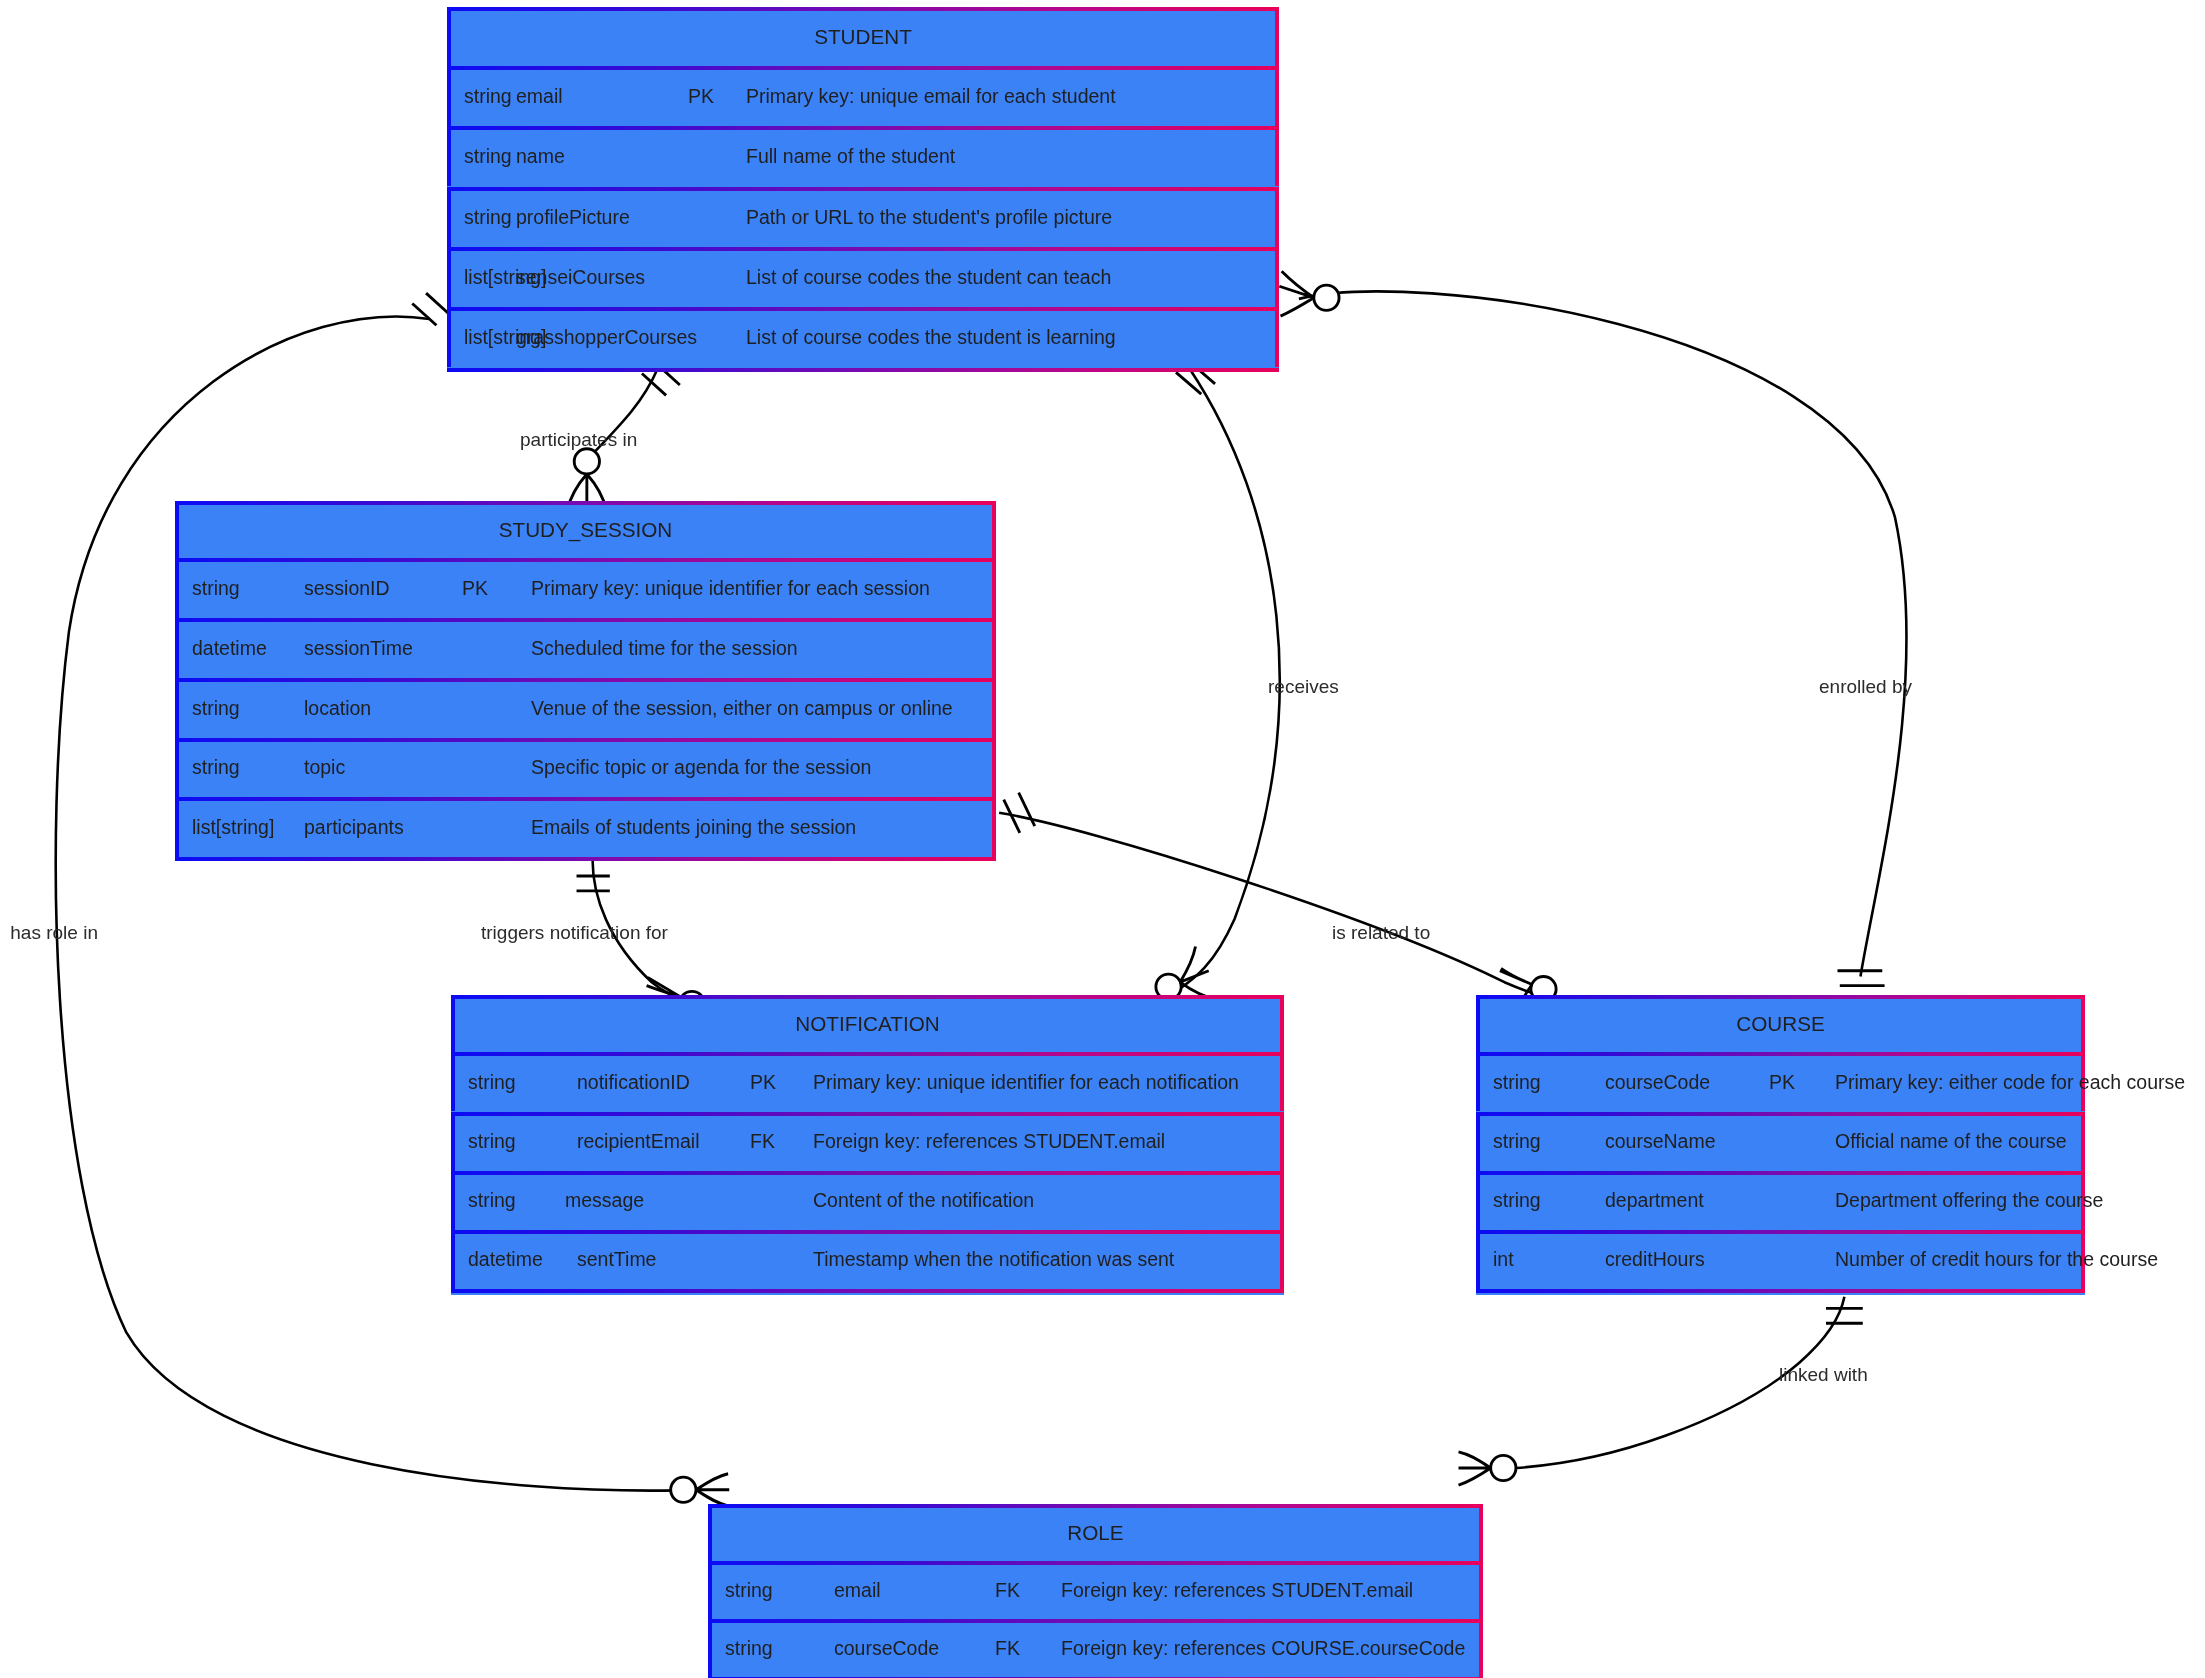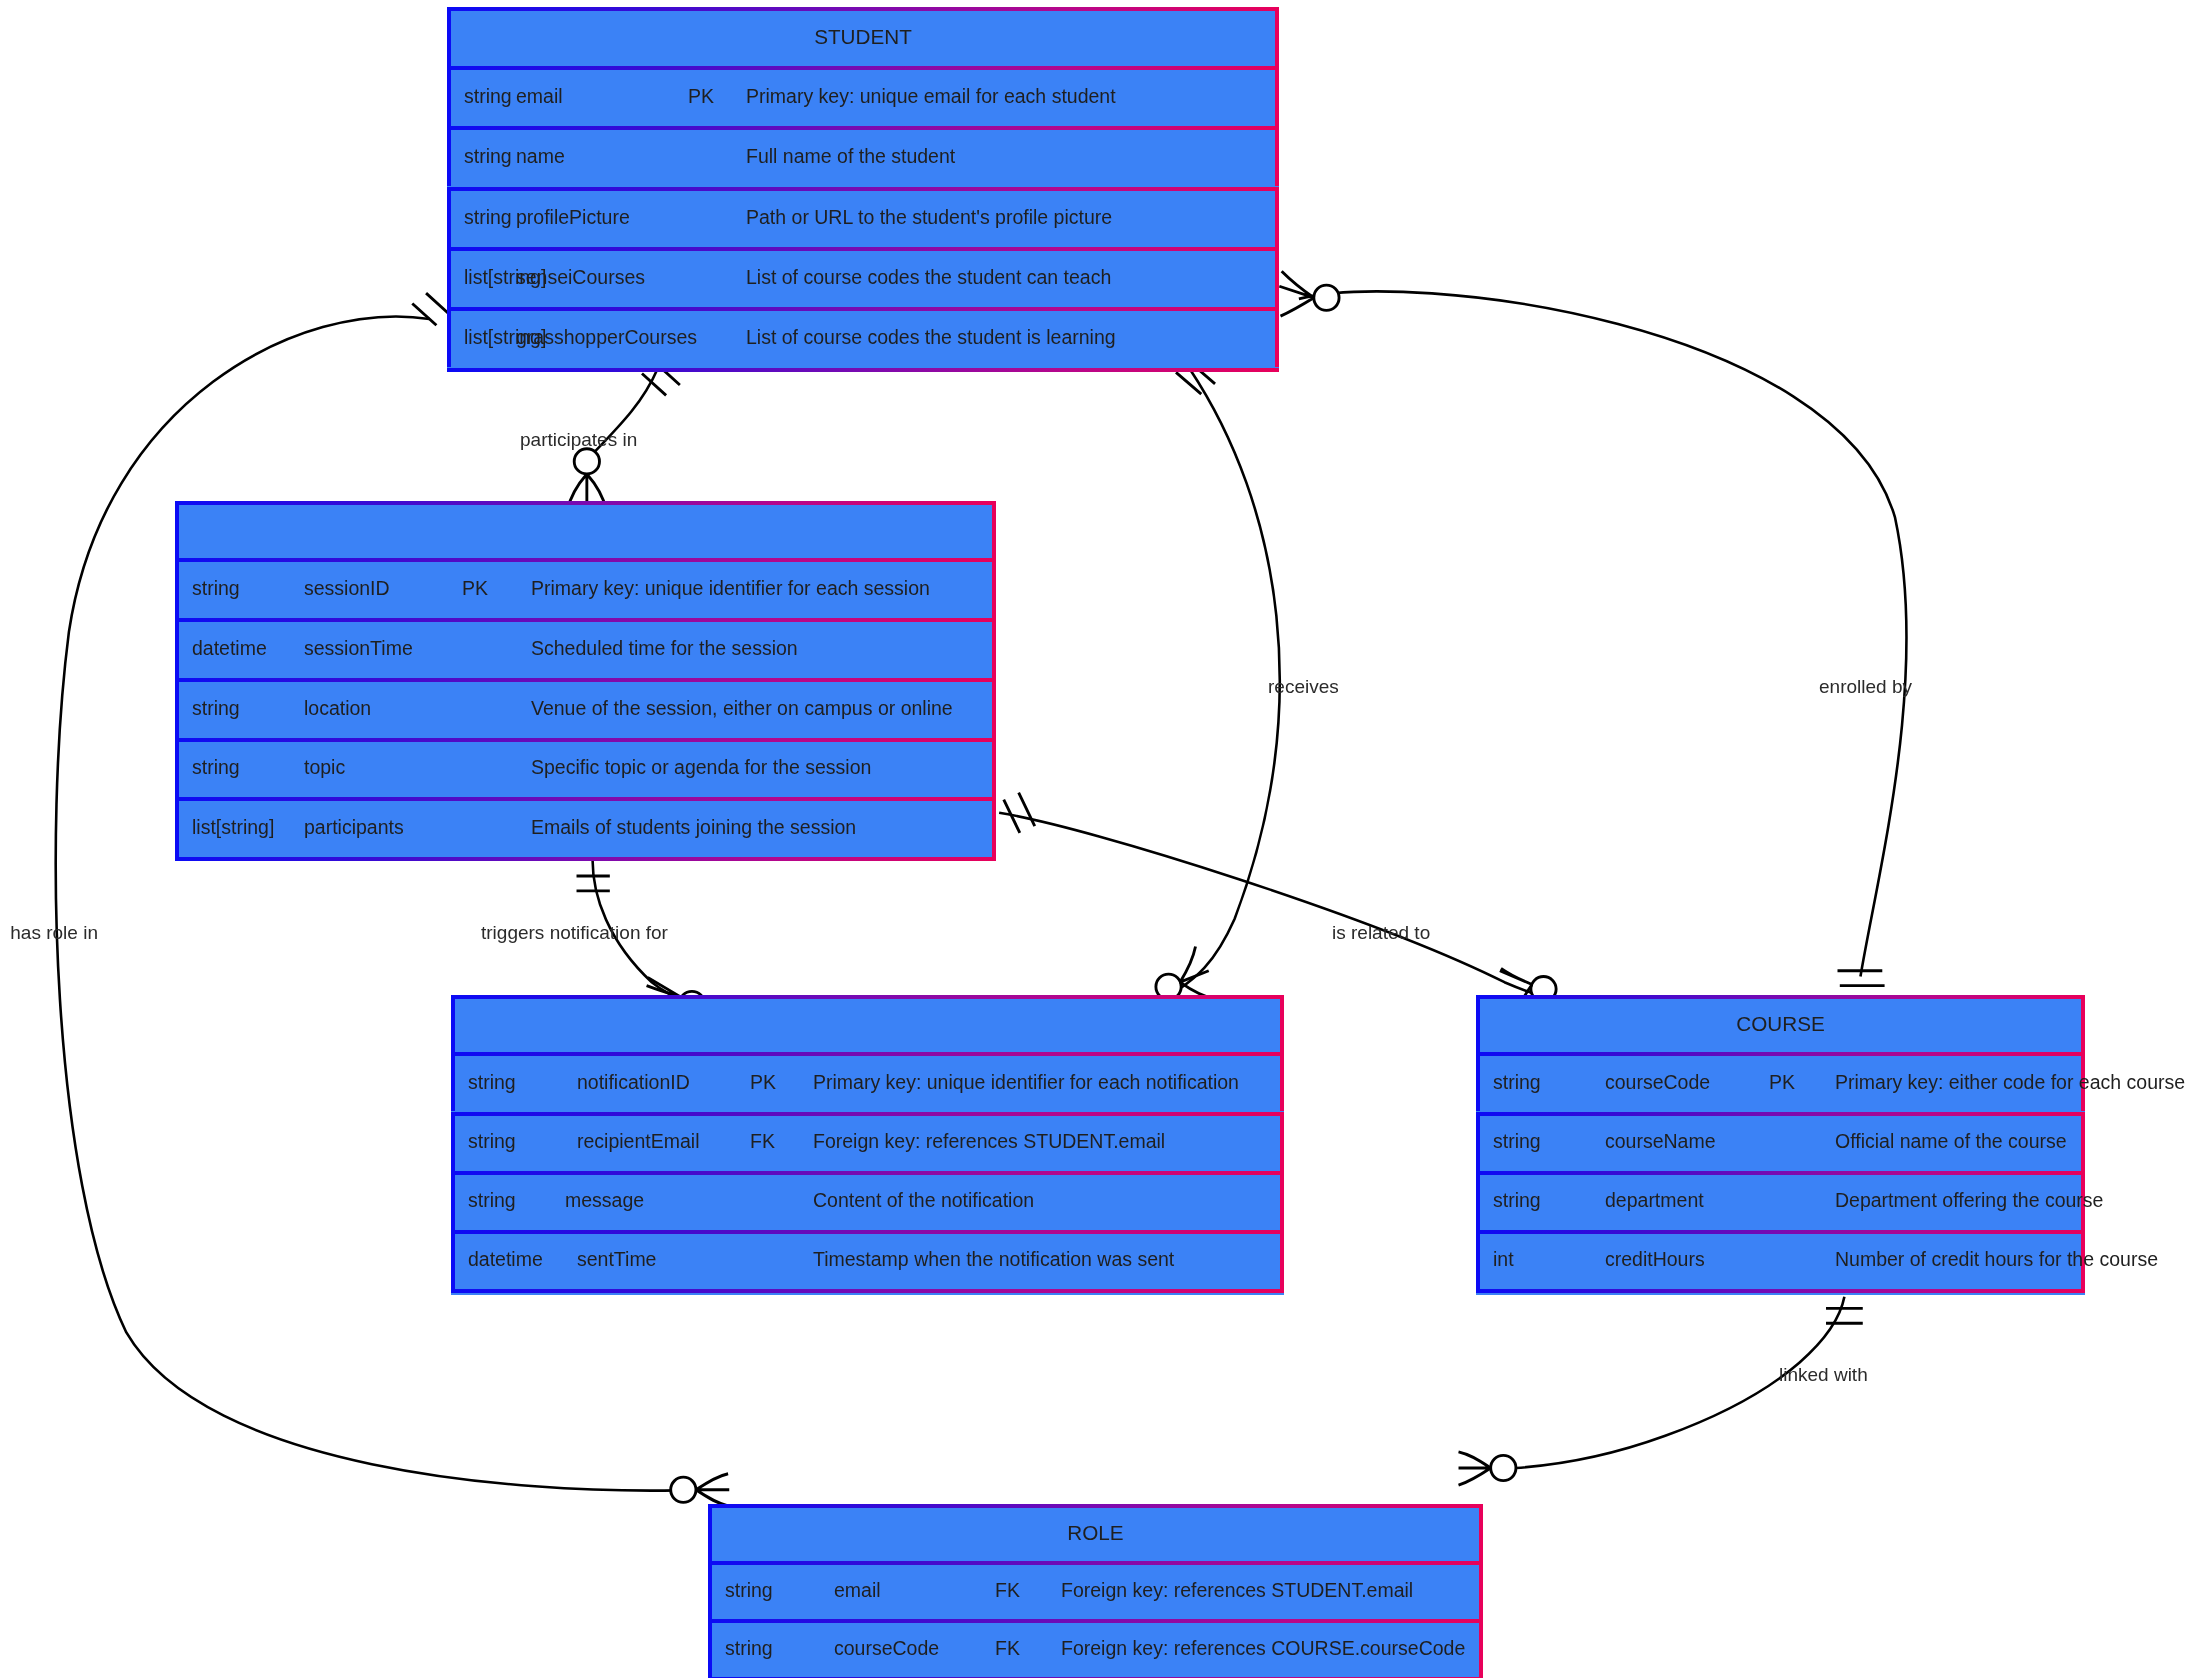--- a/index.html
+++ b/index.html
@@ -108,20 +108,21 @@
         <div class="sideR" style="top: 300px; height: 60px; bottom: auto;"></div>
         <div class="cell" style="left: 17px; top: 321px;">list[string]</div>
         <div class="cell" style="left: 69px; top: 321px;">grasshopperCourses</div>
         <div class="cell" style="left: 299px; top: 321px;">List of course codes the student is learning</div>
         <div class="gradline" style="top: 361px;"></div>
       </div>
       <div class="entity" style="left: 175px; top: 501px; width: 821px; height: 358px;">
         <div class="gradline" style="top: 0px;"></div>
         <div class="sideL" style="top: 0px; height: 57px; bottom: auto;"></div>
         <div class="sideR" style="top: 0px; height: 57px; bottom: auto;"></div>
+        <div class="title" style="top: 17px;">STUDY_SESSION</div>
         <div class="gradline" style="top: 57px;"></div>
         <div class="sideL" style="top: 57px; height: 60px; bottom: auto;"></div>
         <div class="sideR" style="top: 57px; height: 60px; bottom: auto;"></div>
         <div class="cell" style="left: 17px; top: 78px;">string</div>
         <div class="cell" style="left: 129px; top: 78px;">sessionID</div>
         <div class="cell" style="left: 287px; top: 78px;">PK</div>
         <div class="cell" style="left: 356px; top: 78px;">Primary key: unique identifier for each session</div>
         <div class="gradline" style="top: 117px;"></div>
         <div class="sideL" style="top: 117px; height: 60px; bottom: auto;"></div>
         <div class="sideR" style="top: 117px; height: 60px; bottom: auto;"></div>
@@ -145,20 +146,21 @@
         <div class="sideR" style="top: 296px; height: 60px; bottom: auto;"></div>
         <div class="cell" style="left: 17px; top: 317px;">list[string]</div>
         <div class="cell" style="left: 129px; top: 317px;">participants</div>
         <div class="cell" style="left: 356px; top: 317px;">Emails of students joining the session</div>
         <div class="gradline" style="top: 356px;"></div>
       </div>
       <div class="entity" style="left: 451px; top: 995px; width: 833px; height: 300px;">
         <div class="gradline" style="top: 0px;"></div>
         <div class="sideL" style="top: 0px; height: 57px; bottom: auto;"></div>
         <div class="sideR" style="top: 0px; height: 57px; bottom: auto;"></div>
+        <div class="title" style="top: 17px;">NOTIFICATION</div>
         <div class="gradline" style="top: 57px;"></div>
         <div class="sideL" style="top: 57px; height: 59px; bottom: auto;"></div>
         <div class="sideR" style="top: 57px; height: 59px; bottom: auto;"></div>
         <div class="cell" style="left: 17px; top: 78px;">string</div>
         <div class="cell" style="left: 126px; top: 78px;">notificationID</div>
         <div class="cell" style="left: 299px; top: 78px;">PK</div>
         <div class="cell" style="left: 362px; top: 78px;">Primary key: unique identifier for each notification</div>
         <div class="gradline" style="top: 117px;"></div>
         <div class="sideL" style="top: 117px; height: 59px; bottom: auto;"></div>
         <div class="sideR" style="top: 117px; height: 59px; bottom: auto;"></div>

